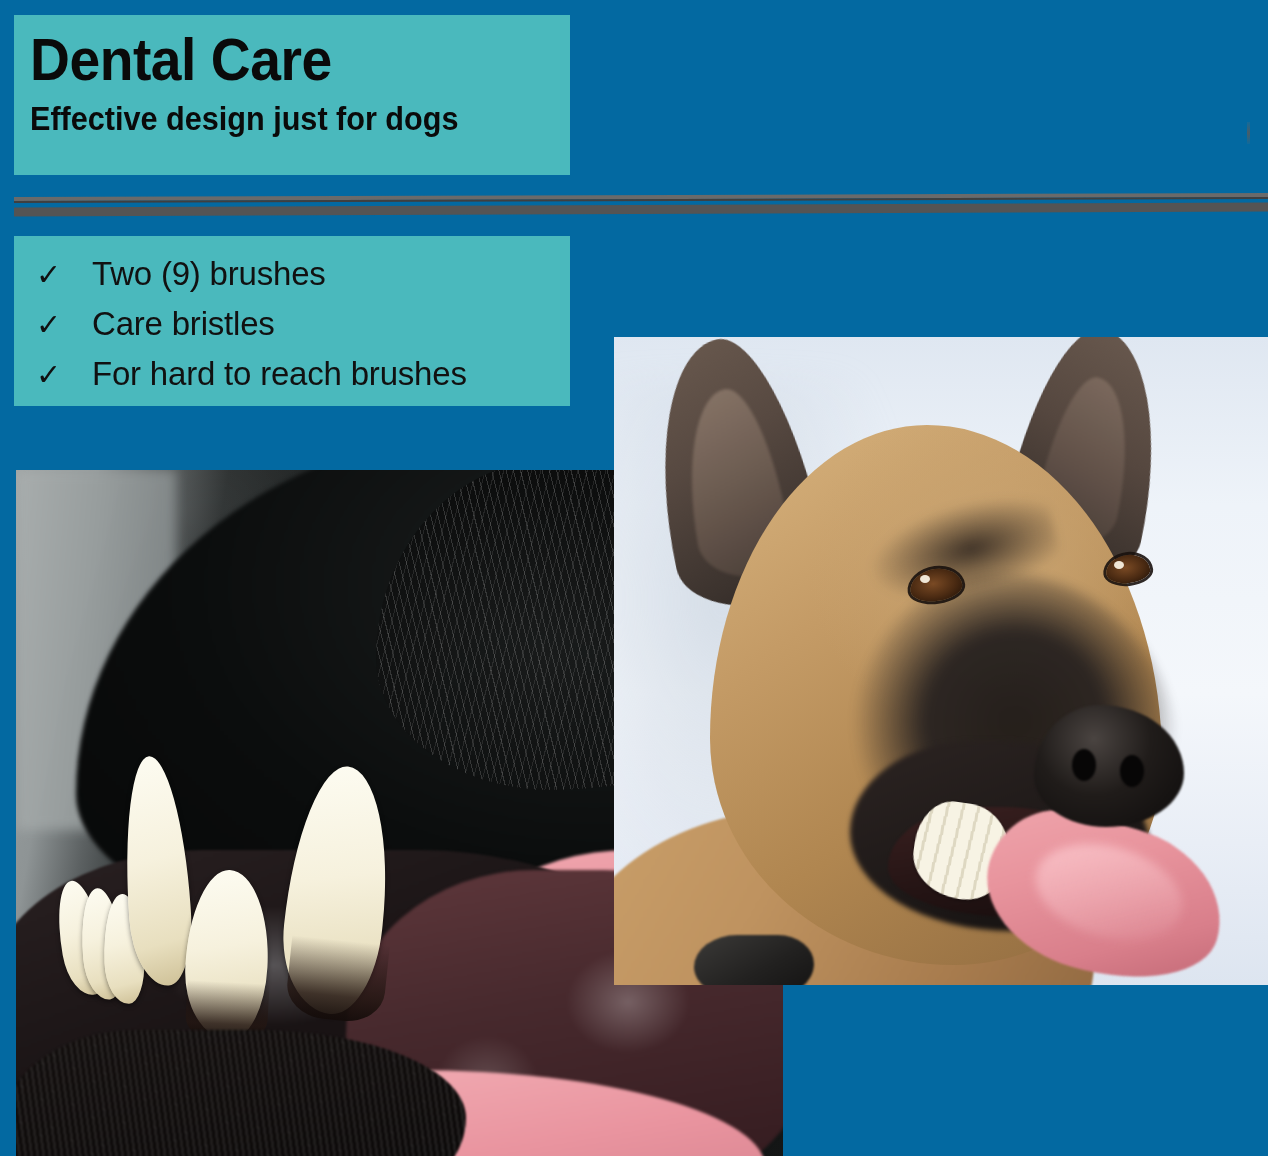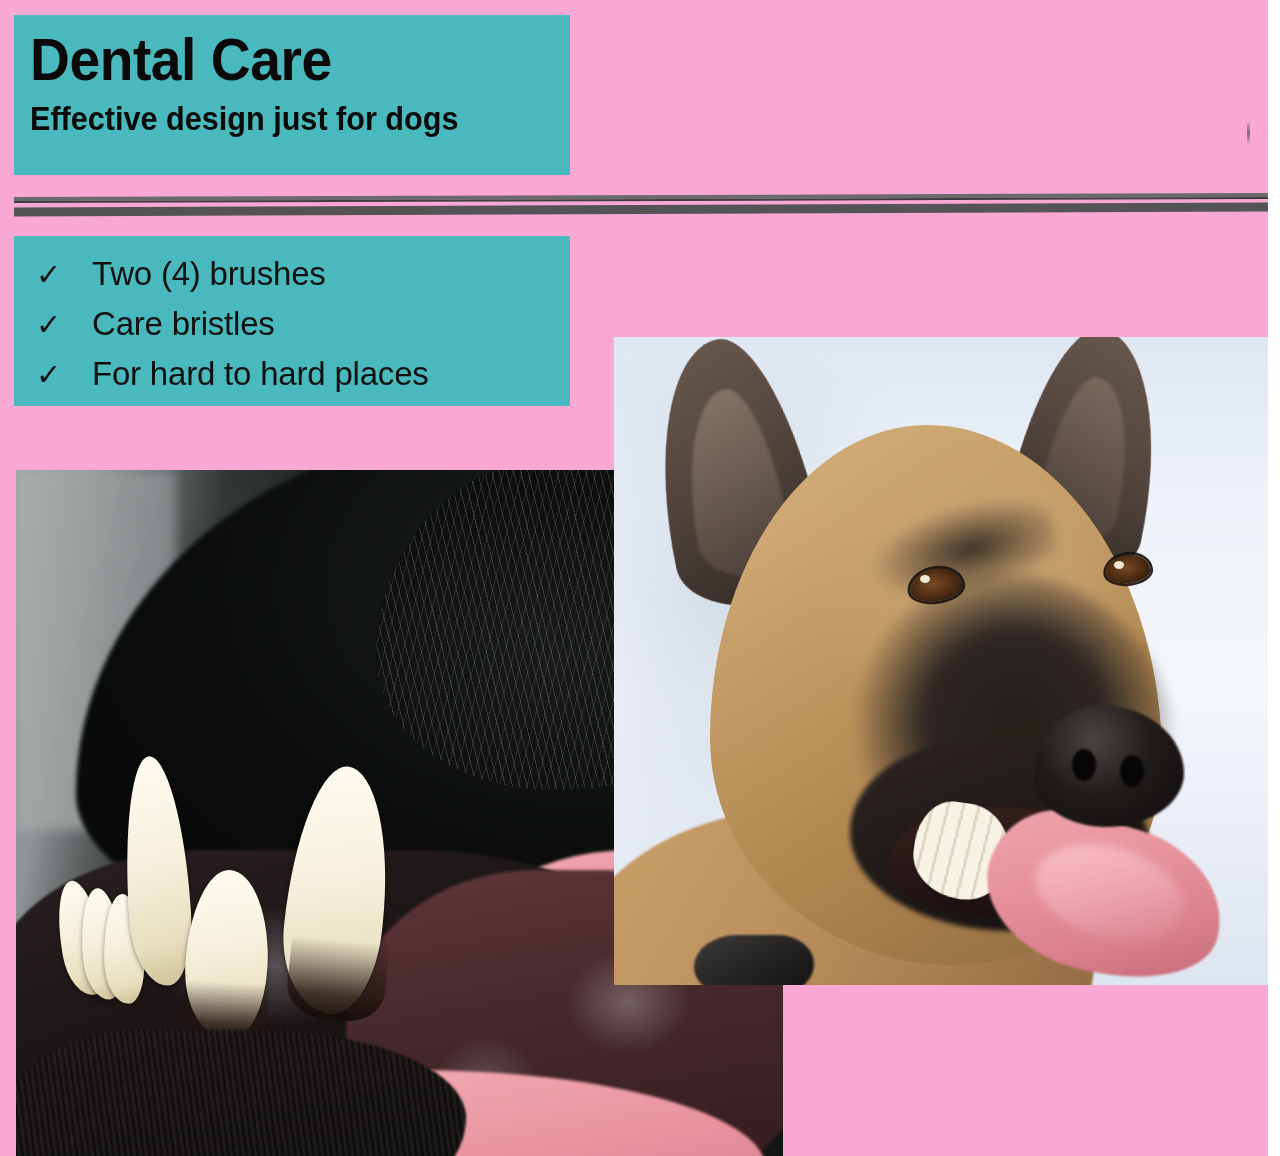--- a/index.html
+++ b/index.html
@@ -9,21 +9,21 @@
     background: #ffffff;
   }
   body {
     font-family: "Liberation Sans", sans-serif;
     -webkit-font-smoothing: antialiased;
   }
   #slide {
     position: relative;
     width: 1268px;
     height: 1156px;
-    background: #f9a8d4;
+    background: #0369a1;
     overflow: hidden;
   }
 
   
   .title-band {
     position: absolute;
     left: 14px;
     top: 15px;
     width: 556px;
     height: 160px;
@@ -431,31 +431,31 @@
       <line x1="14" y1="9" x2="1280" y2="5" stroke="#6a6a6a" stroke-width="4"></line>
       <line x1="14" y1="12" x2="1280" y2="8" stroke="#3f3f3f" stroke-width="2"></line>
       <line x1="14" y1="22" x2="1280" y2="17" stroke="#545454" stroke-width="9"></line>
     </svg>
   </div>
 
   <div class="bullets-band">
 
     <div class="bullet-row">
       <span class="bullet-check">✓</span>
-      <span class="bullet-text">Two (4) brushes</span>
+      <span class="bullet-text">Two (9) brushes</span>
     </div>
 
     <div class="bullet-row">
       <span class="bullet-check">✓</span>
       <span class="bullet-text">Care bristles</span>
     </div>
 
     <div class="bullet-row">
       <span class="bullet-check">✓</span>
-      <span class="bullet-text">For hard to hard places</span>
+      <span class="bullet-text">For hard to reach brushes</span>
     </div>
 
   </div>
 
   <div class="photo-teeth">
     <div class="teeth-bg"></div>
     <div class="teeth-greystrip"></div>
     <div class="teeth-muzzle"></div>
     <div class="teeth-fur"></div>
     <div class="teeth-tongue"></div>

